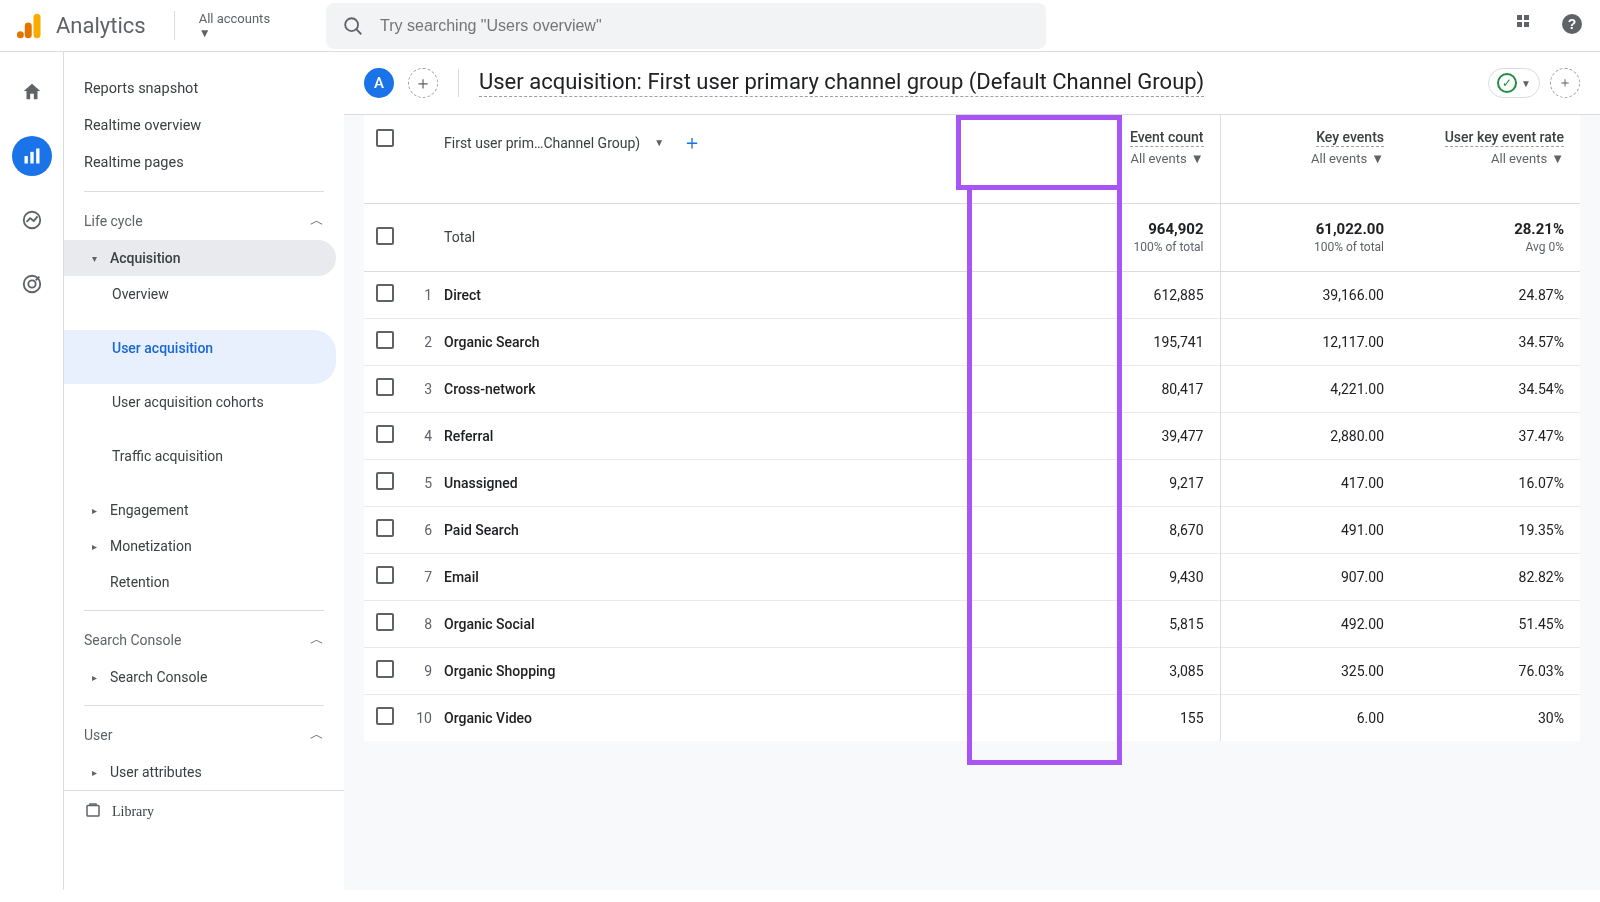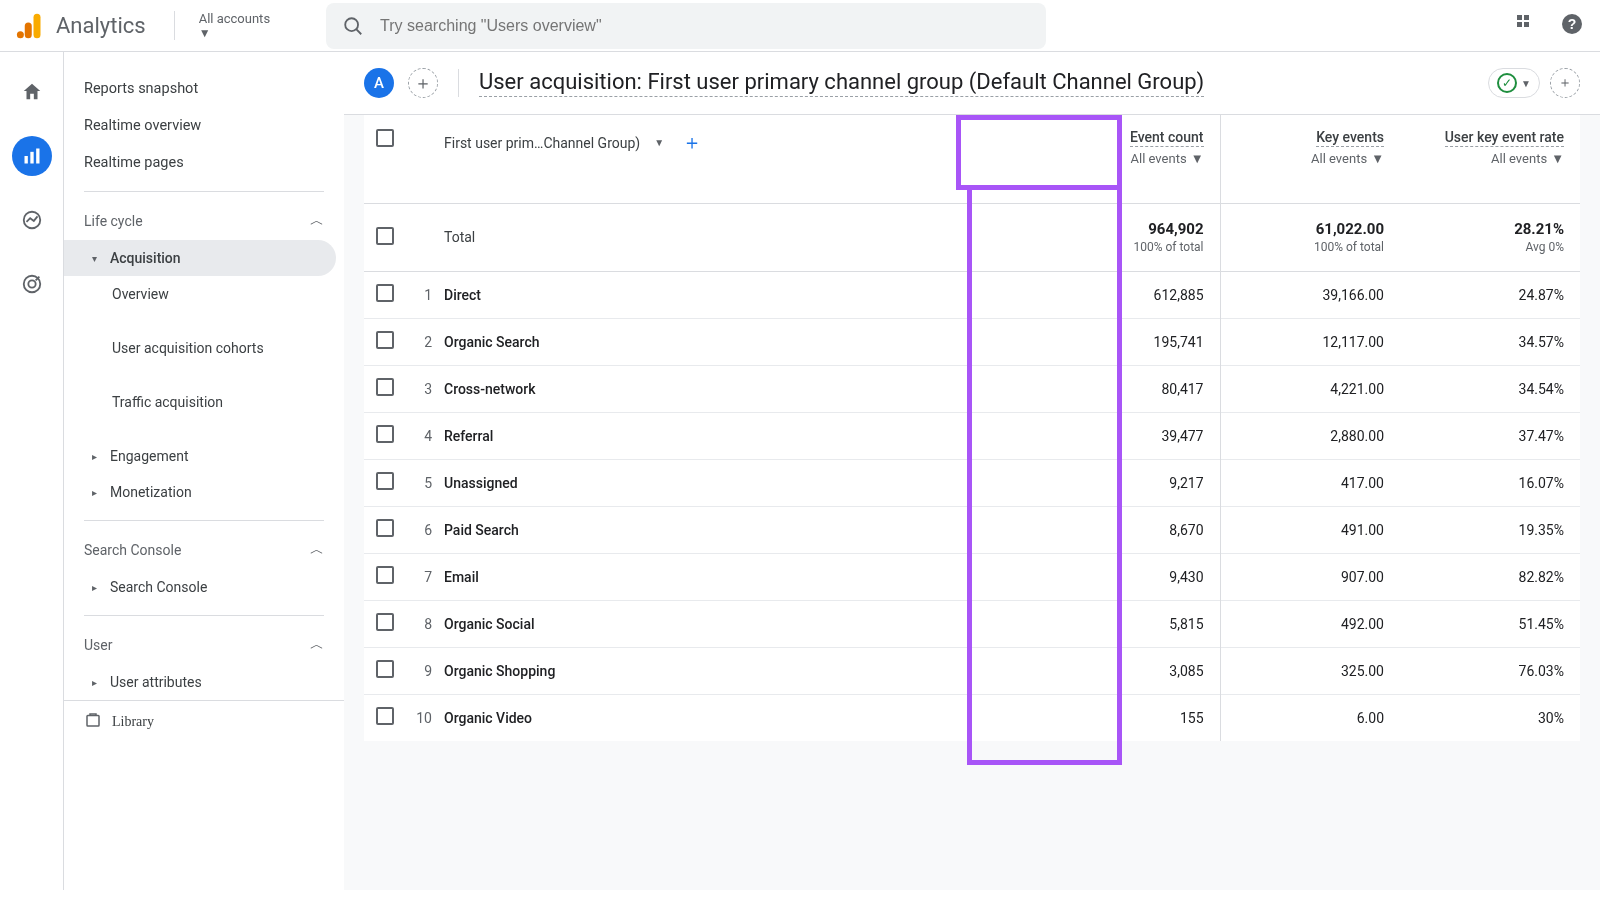--- a/index.html
+++ b/index.html
@@ -166,29 +166,34 @@
 
     <div class="side-group-header">
       <span>Life cycle</span>
       <span class="chevron-up">︿</span>
     </div>
     <div class="side-sub selected">
         <span class="expand-caret">▾</span>
         <span>Acquisition</span>
       </div>
     <div class="side-subsub">Overview</div>
+    <div class="side-subsub active">User acquisition</div>
     <div class="side-subsub">User acquisition cohorts</div>
     <div class="side-subsub">Traffic acquisition</div>
     <div class="side-sub">
         <span class="expand-caret">▸</span>
         <span>Engagement</span>
       </div>
     <div class="side-sub">
         <span class="expand-caret">▸</span>
         <span>Monetization</span>
+      </div>
+    <div class="side-sub">
+        <span class="expand-caret"></span>
+        <span>Retention</span>
       </div>
     <div class="side-divider"></div>
 
     <div class="side-group-header">
       <span>Search Console</span>
       <span class="chevron-up">︿</span>
     </div>
     <div class="side-sub">
         <span class="expand-caret">▸</span>
         <span>Search Console</span>

